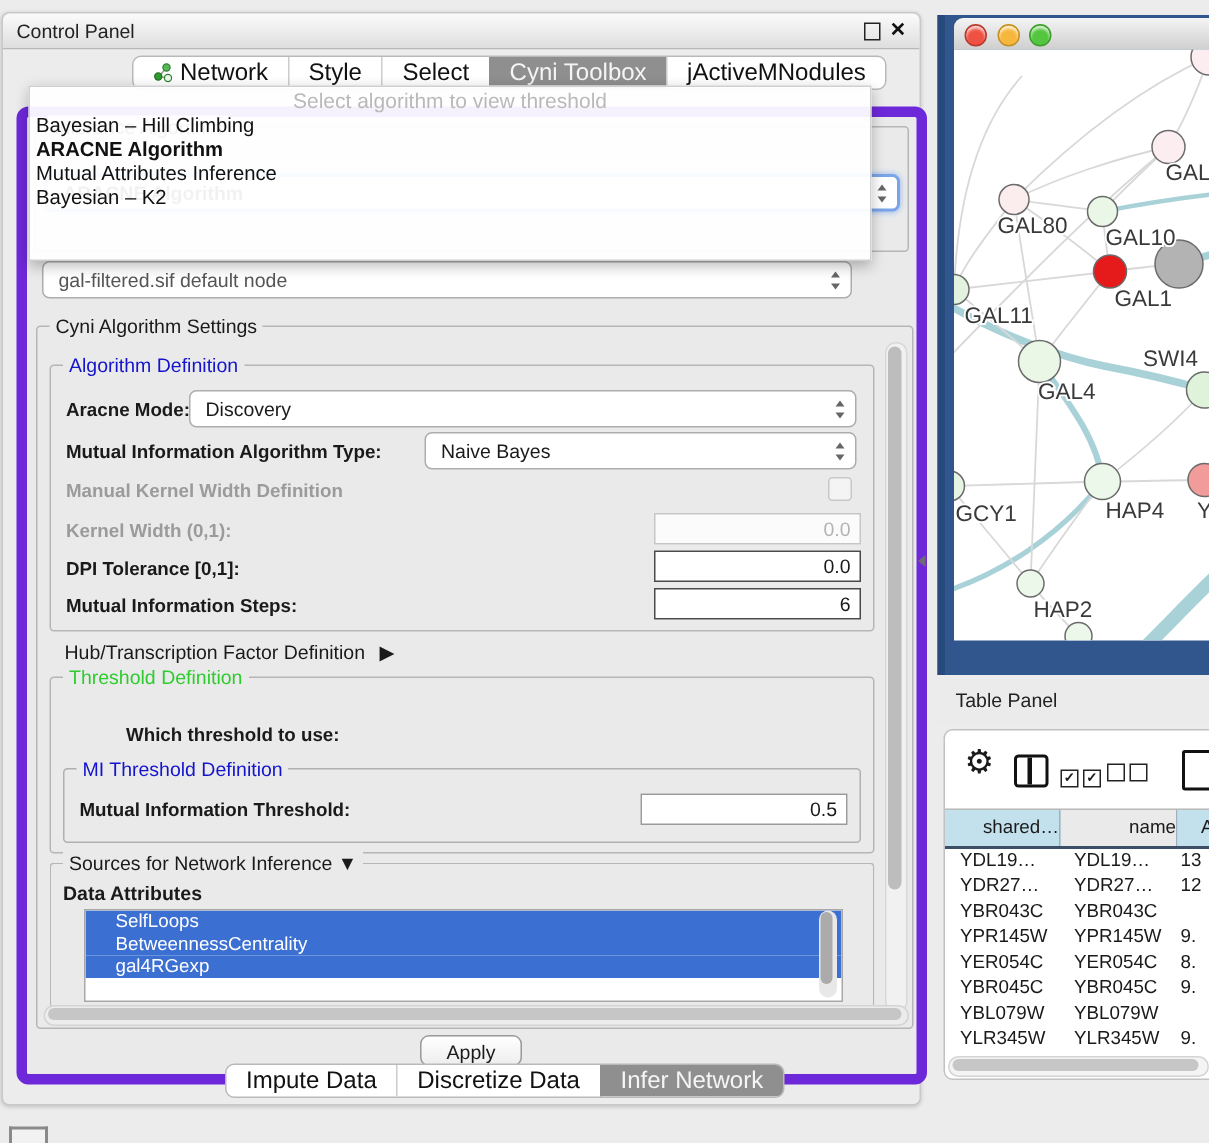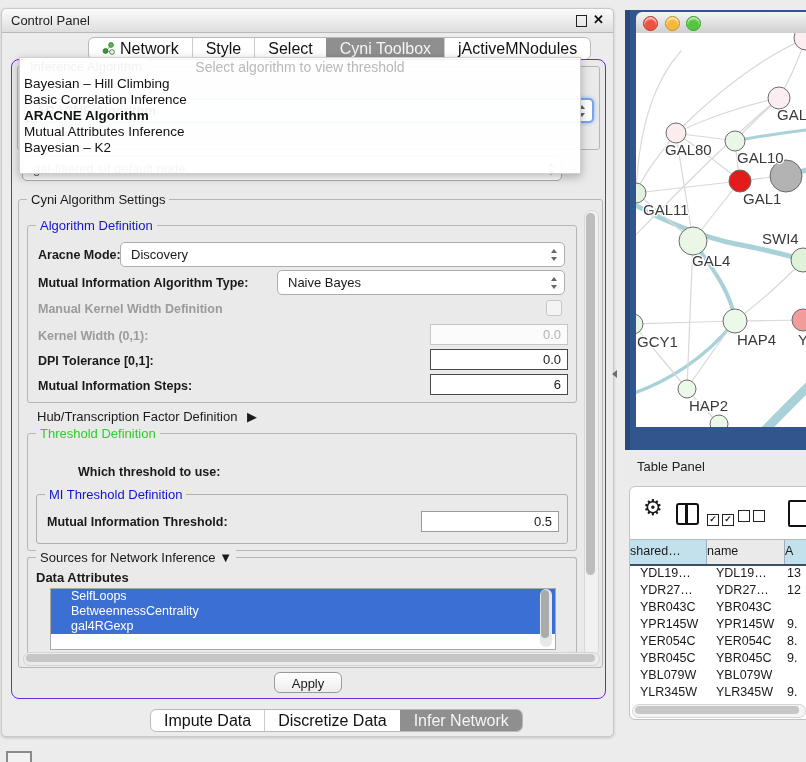--- a/index.html
+++ b/index.html
@@ -15,21 +15,21 @@
 
   
   .tabbar{display:flex;align-items:stretch;height:23px;background:#fff;border:1px solid #b9b9b9;border-radius:6px;overflow:hidden;box-sizing:border-box}
   .tabseg{display:flex;align-items:center;padding:0 13px;font-size:16px;color:#111;border-left:1px solid #ccc;cursor:default;white-space:nowrap}
   .tabseg:first-child{border-left:none}
   .tabseg.active{background:#8f8f8f;color:#f5f5f5;border-left-color:#8f8f8f}
   .top-tabs{left:86px;top:28px}
   .bot-tabs{left:148px;top:700px}
 
   
-  .panel-inner{left:9px;top:50px;width:593px;height:638px;background:#eaeaea;border:1px solid #6d28d9;border-radius:8px}
+  .panel-inner{left:9px;top:62px;width:593px;height:638px;background:#eaeaea;border:7px solid #6d28d9;border-radius:8px}
 
   
   .hgroup{border:1px solid #b6b6b6;border-radius:3px}
   .combo{background:#fff;border:1px solid #adadad;border-radius:5px;font-size:13px;box-sizing:border-box;display:flex;align-items:center;padding-left:10px}
   .combo .stepper{position:absolute;right:6px;top:50%;transform:translateY(-50%);width:7px;height:12px}
   .stepper::before{content:"";position:absolute;top:0;left:0;border-left:3.5px solid transparent;border-right:3.5px solid transparent;border-bottom:4.5px solid #666}
   .stepper::after{content:"";position:absolute;bottom:0;left:0;border-left:3.5px solid transparent;border-right:3.5px solid transparent;border-top:4.5px solid #666}
   .combo.focus{border:2px solid #7aa4e8;box-shadow:0 0 4px #8fb4ef}
 
   
@@ -79,21 +79,21 @@
   
   .tp-title{left:625px;top:452px;width:181px;height:30px;background:#ebebeb}
   .tp-title span{position:absolute;left:12px;top:7px;font-size:13px;color:#222}
   .tp-box{left:629px;top:486px;width:180px;height:232px;background:#fff;border:1px solid #c2c2c2;border-radius:6px 0 0 6px;overflow:hidden}
   .tb-ic{position:absolute;top:16px}
   .ic-split{width:19px;height:18px;border:2.5px solid #111;border-radius:3px}
   .ic-split::after{content:"";position:absolute;left:7px;top:0;bottom:0;width:2.5px;background:#111}
   .cbx{display:inline-block;width:10px;height:10px;border:1.6px solid #222;margin-right:3px;font-size:9px;line-height:9px;text-align:center;font-weight:bold}
   .ic-page{width:16px;height:23px;border:2.5px solid #111;border-radius:2px}
   .thead{position:absolute;left:0;top:52px;right:0;height:24px;display:flex;border-top:1px solid #bbb;border-bottom:2px solid #3c4f66;background:#eaeaea}
-  .th{box-sizing:border-box;border-right:1px solid #9fb0ba;text-align:left;font-size:12.5px;padding-top:4px;overflow:hidden;white-space:nowrap}
+  .th{box-sizing:border-box;border-right:1px solid #9fb0ba;text-align:right;font-size:12.5px;padding-top:4px;overflow:hidden;white-space:nowrap}
   .th-blue{background:#c3e1ed}
   .c0{width:77px;flex:none}.c1{width:78px;flex:none}.c2{flex:1}
   .tbody{position:absolute;left:0;top:78px;right:0;height:139px;overflow:hidden}
   .tr{display:flex;height:17px;line-height:17px}
   .td{box-sizing:border-box;font-size:12.5px;white-space:nowrap;overflow:hidden}
   .td.c0{padding-left:10px}.td.c1{padding-left:9px}.td.c2{padding-left:2px}
 
   .splitter-arrow{left:612px;top:370px;width:0;height:0;border-top:4px solid transparent;border-bottom:4px solid transparent;border-right:5px solid #6d6d6d}
   .mini-icon{left:6px;top:751px;width:22px;height:11px;border:2px solid #8a8a8a;border-bottom:none;background:#f2f2f2}
 </style>
@@ -224,21 +224,20 @@
     <span class="tabseg active">
         <span>Infer Network</span>
       </span>
   </div>
 </div>
 
 <div class="abs ddlist" style="left:19px;top:57px">
   <div class="dd-ph">Select algorithm to view threshold</div>
   <div>
       <div class="dd-item">Bayesian – Hill Climbing</div>
-      <div class="dd-item">Basic Correlation Inference</div>
       <div class="dd-item dd-sel">ARACNE Algorithm</div>
       <div class="dd-item">Mutual Attributes Inference</div>
       <div class="dd-item">Bayesian – K2</div>
     </div>
 </div>
 
 <div class="abs desktop">
   <div class="edge-shade"></div>
   <div class="macwin">
     <div class="mac-titlebar">

